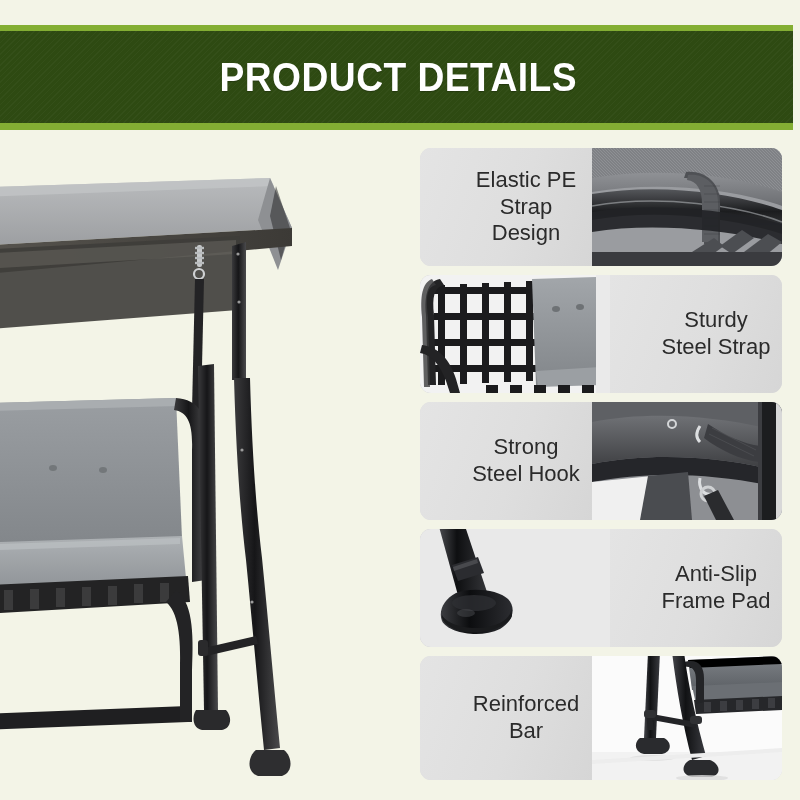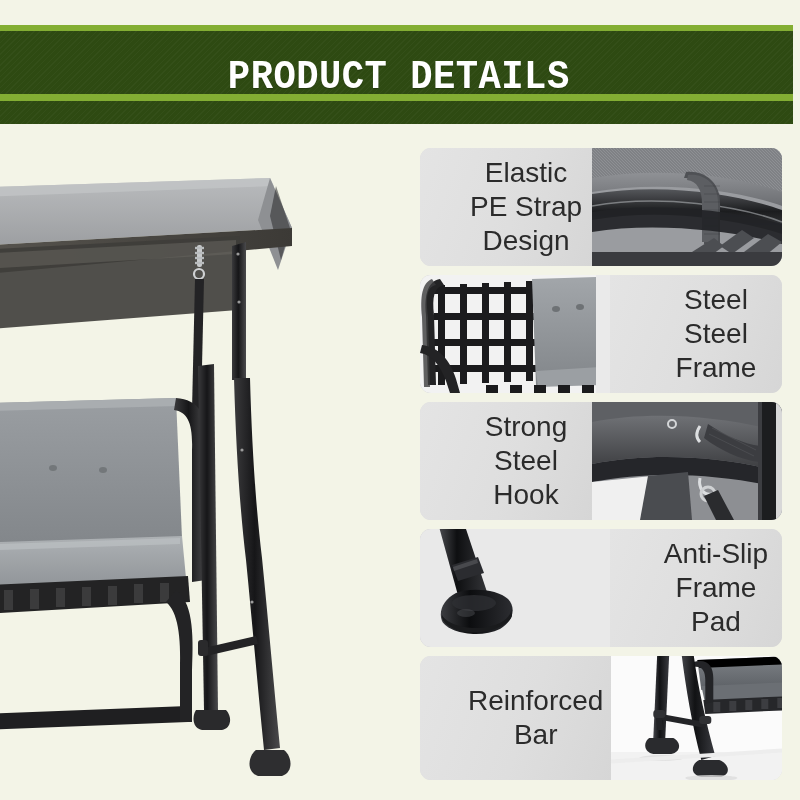--- a/index.html
+++ b/index.html
@@ -6,21 +6,21 @@
   html, body { width:800px; height:800px; }
   body {
     background:#f3f4e7;
     font-family:"Liberation Sans", sans-serif;
     overflow:hidden;
     position:relative;
   }
 
   
   .banner-wrap{
-    position:absolute; left:0; top:25px; width:793px; height:76px;font-family:Liberation Mono, monospace;
+    position:absolute; left:0; top:25px; width:793px; height:105px;
   }
   .banner-stripe-top, .banner-stripe-bottom{
     position:absolute; left:0; width:100%; height:7px;
     background:#83ae33;
   }
   .banner-stripe-top{ top:0; }
   .banner-stripe-bottom{ bottom:0; }
   .banner-core{
     position:absolute; left:0; top:6px; width:100%; height:93px;
     background:#2e4a12;
@@ -63,21 +63,21 @@
     box-shadow:0 0 0 0 rgba(0,0,0,0);
   }
   .card.tall{ height:124px; }
   .card-text{
     flex:0 0 172px;
     display:flex; align-items:center; justify-content:center;
     background:linear-gradient(110deg,#e4e4e4 0%, #dedede 55%, #d6d6d6 100%);
     padding:0 8px;
   }
   .card-text span{
-    font-size:28px;
+    font-size:22px;
     line-height:1.22;
     color:#2b2b2b;
     text-align:center;
     font-weight:400;
     margin-left:40px;
   }
   .card-img{
     flex:1 1 auto;
     position:relative;
     overflow:hidden;
@@ -241,21 +241,21 @@
           <path d="M152 104 L176 86 L190 94 L168 112 Z"></path>
           <path d="M100 104 L122 90 L132 98 L110 114 Z"></path>
         </g>
         <rect y="104" width="190" height="14" fill="#3a3b3f"></rect>
       </svg>
     </div>
   </div>
 
   <div class="card reverse">
     <div class="card-text">
-      <span>Steel Steel Frame</span>
+      <span>Sturdy Steel Strap</span>
     </div>
     <div class="card-img">
       <svg viewBox="0 0 190 118" preserveAspectRatio="xMidYMid slice" xmlns="http://www.w3.org/2000/svg">
         <defs>
           <linearGradient id="f2c" x1="0" y1="0" x2="0" y2="1">
             <stop offset="0" stop-color="#a2a6aa"></stop>
               <stop offset="1" stop-color="#82868a"></stop>
           </linearGradient>
         </defs>
         <rect width="190" height="118" fill="#f2f2f2"></rect>

